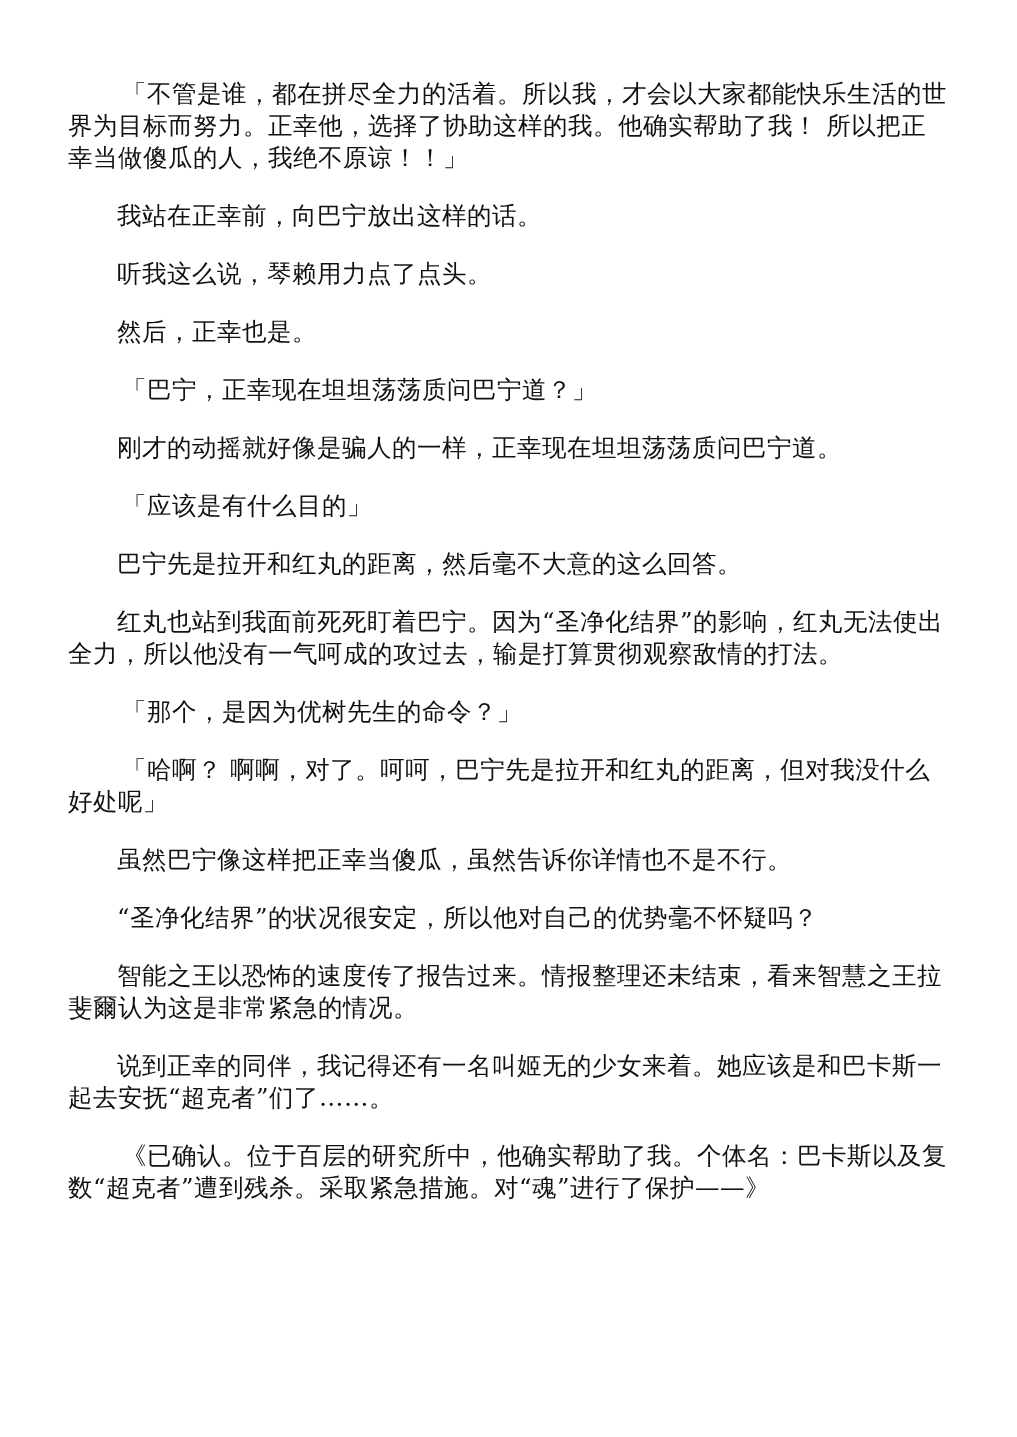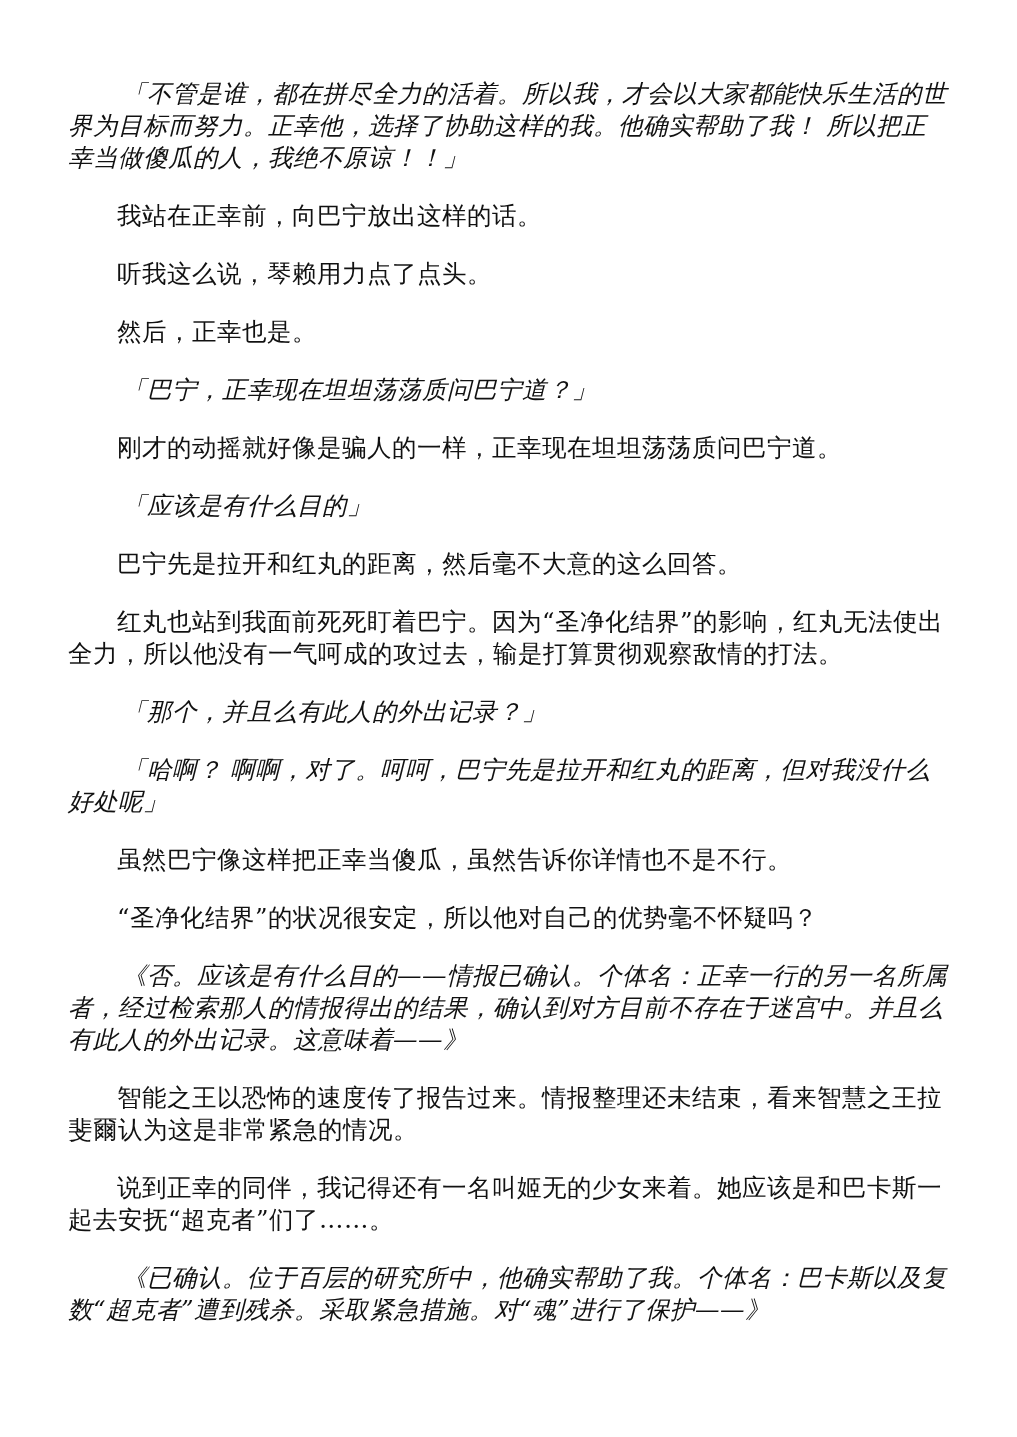--- a/index.html
+++ b/index.html
@@ -24,37 +24,35 @@
       color: #111111;
     }
     .para {
       margin: 0 0 26px 0;
       text-indent: 2em;
       letter-spacing: 0.5px;
       word-break: break-all;
     }
     .para.quote {
       text-indent: 2.2em;
-      font-style: italic;
     }
   </style>
 </head>
 <body>
 
 <div class="page">
   <p class="para quote">「不管是谁，都在拼尽全力的活着。所以我，才会以大家都能快乐生活的世界为目标而努力。正幸他，选择了协助这样的我。他确实帮助了我！ 所以把正幸当做傻瓜的人，我绝不原谅！！」</p>
   <p class="para">我站在正幸前，向巴宁放出这样的话。</p>
   <p class="para">听我这么说，琴赖用力点了点头。</p>
   <p class="para">然后，正幸也是。</p>
   <p class="para quote">「巴宁，正幸现在坦坦荡荡质问巴宁道？」</p>
   <p class="para">刚才的动摇就好像是骗人的一样，正幸现在坦坦荡荡质问巴宁道。</p>
   <p class="para quote">「应该是有什么目的」</p>
   <p class="para">巴宁先是拉开和红丸的距离，然后毫不大意的这么回答。</p>
   <p class="para">红丸也站到我面前死死盯着巴宁。因为“圣净化结界”的影响，红丸无法使出全力，所以他没有一气呵成的攻过去，输是打算贯彻观察敌情的打法。</p>
-  <p class="para quote">「那个，并且么有此人的外出记录？」</p>
+  <p class="para quote">「那个，是因为优树先生的命令？」</p>
   <p class="para quote">「哈啊？ 啊啊，对了。呵呵，巴宁先是拉开和红丸的距离，但对我没什么好处呢」</p>
   <p class="para">虽然巴宁像这样把正幸当傻瓜，虽然告诉你详情也不是不行。</p>
   <p class="para">“圣净化结界”的状况很安定，所以他对自己的优势毫不怀疑吗？</p>
-  <p class="para quote">《否。应该是有什么目的——情报已确认。个体名：正幸一行的另一名所属者，经过检索那人的情报得出的结果，确认到对方目前不存在于迷宫中。并且么有此人的外出记录。这意味着——》</p>
   <p class="para">智能之王以恐怖的速度传了报告过来。情报整理还未结束，看来智慧之王拉斐爾认为这是非常紧急的情况。</p>
   <p class="para">说到正幸的同伴，我记得还有一名叫姬无的少女来着。她应该是和巴卡斯一起去安抚“超克者”们了……。</p>
   <p class="para quote">《已确认。位于百层的研究所中，他确实帮助了我。个体名：巴卡斯以及复数“超克者”遭到残杀。采取紧急措施。对“魂”进行了保护——》</p>
 </div>
 
 </body></html>

